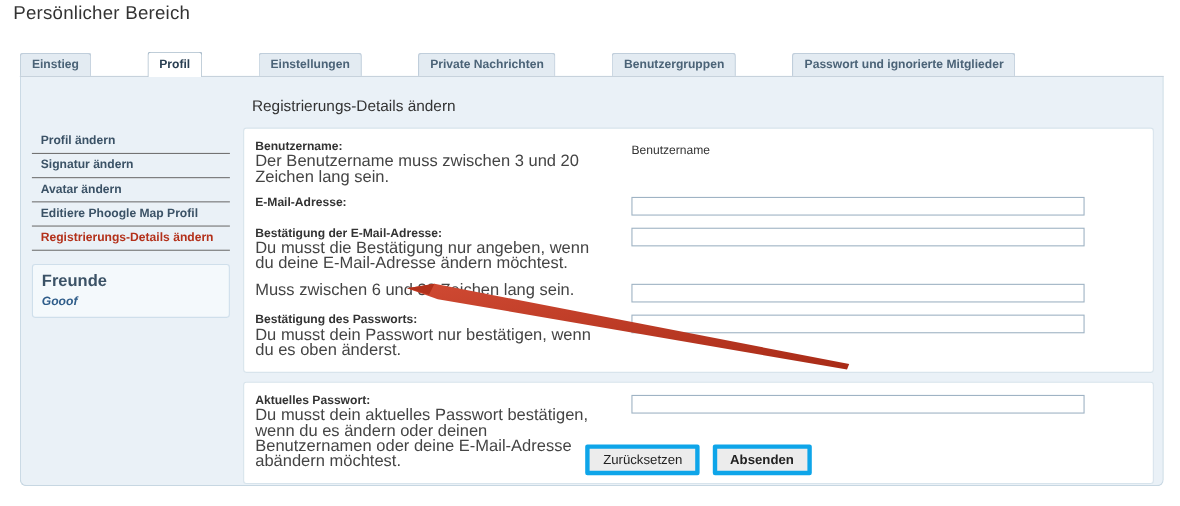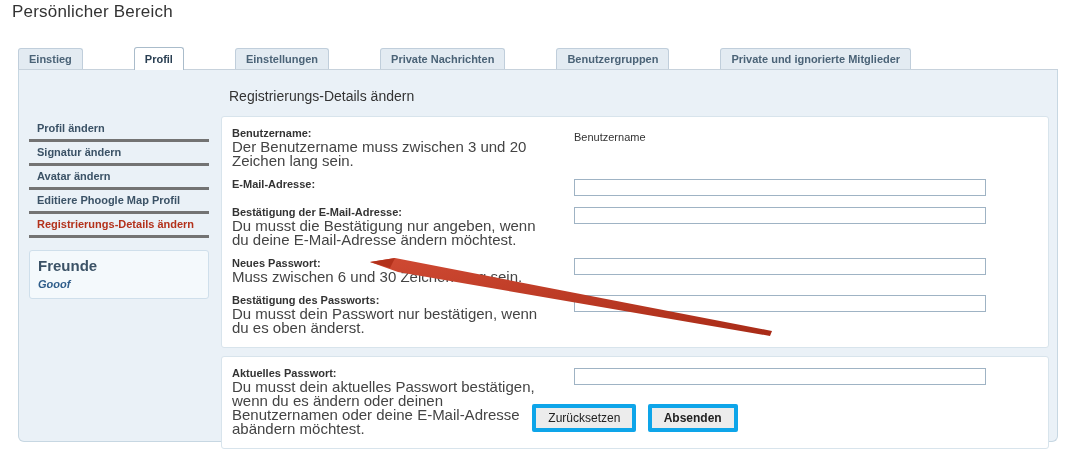--- a/index.html
+++ b/index.html
@@ -77,21 +77,21 @@
   .sidebar {
     position: absolute;
     left: 10px; top: 48px;
     width: 180px;
   }
   .side-item {
     padding: 4px 6px 5px 8px;
     font-size: 11px;
     font-weight: bold;
     color: #3b5266;
-    border-bottom: 3px solid #737373;
+    border-bottom: 1px solid #737373;
     cursor: pointer;
     background: transparent;
   }
   .side-item.selected { color: #b3311b; }
   .friends-box {
     margin-top: 12px;
     background: #f4f9fc;
     border: 1px solid #cfdfeb;
     border-radius: 3px;
     padding: 6px 8px 8px 8px;
@@ -206,21 +206,21 @@
 <div id="page">
 
   <div class="page-title">Persönlicher Bereich</div>
 
   <div class="tabbar">
     <div class="tab">Einstieg</div>
     <div class="tab active">Profil</div>
     <div class="tab">Einstellungen</div>
     <div class="tab">Private Nachrichten</div>
     <div class="tab">Benutzergruppen</div>
-    <div class="tab">Private und ignorierte Mitglieder</div>
+    <div class="tab">Passwort und ignorierte Mitglieder</div>
   </div>
 
   <div class="panel">
 
     <div class="sidebar">
       <div class="side-item">Profil ändern</div>
       <div class="side-item">Signatur ändern</div>
       <div class="side-item">Avatar ändern</div>
       <div class="side-item">Editiere Phoogle Map Profil</div>
       <div class="side-item selected">Registrierungs-Details ändern</div>
@@ -261,21 +261,20 @@
             <span class="lbl">Bestätigung der E-Mail-Adresse:</span>
             <span class="hint">Du musst die Bestätigung nur angeben, wenn du deine E-Mail-Adresse ändern möchtest.</span>
           </div>
           <div class="row-field">
             <input class="txt" type="text" value="" style="">
           </div>
         </div>
 
         <div class="row">
           <div class="row-label">
-            <span class="lbl">Neues Passwort:</span>
             <span class="hint">Muss zwischen 6 und 30 Zeichen lang sein.</span>
           </div>
           <div class="row-field">
             <input class="txt" type="password" value="" style="">
           </div>
         </div>
 
         <div class="row">
           <div class="row-label">
             <span class="lbl">Bestätigung des Passworts:</span>

